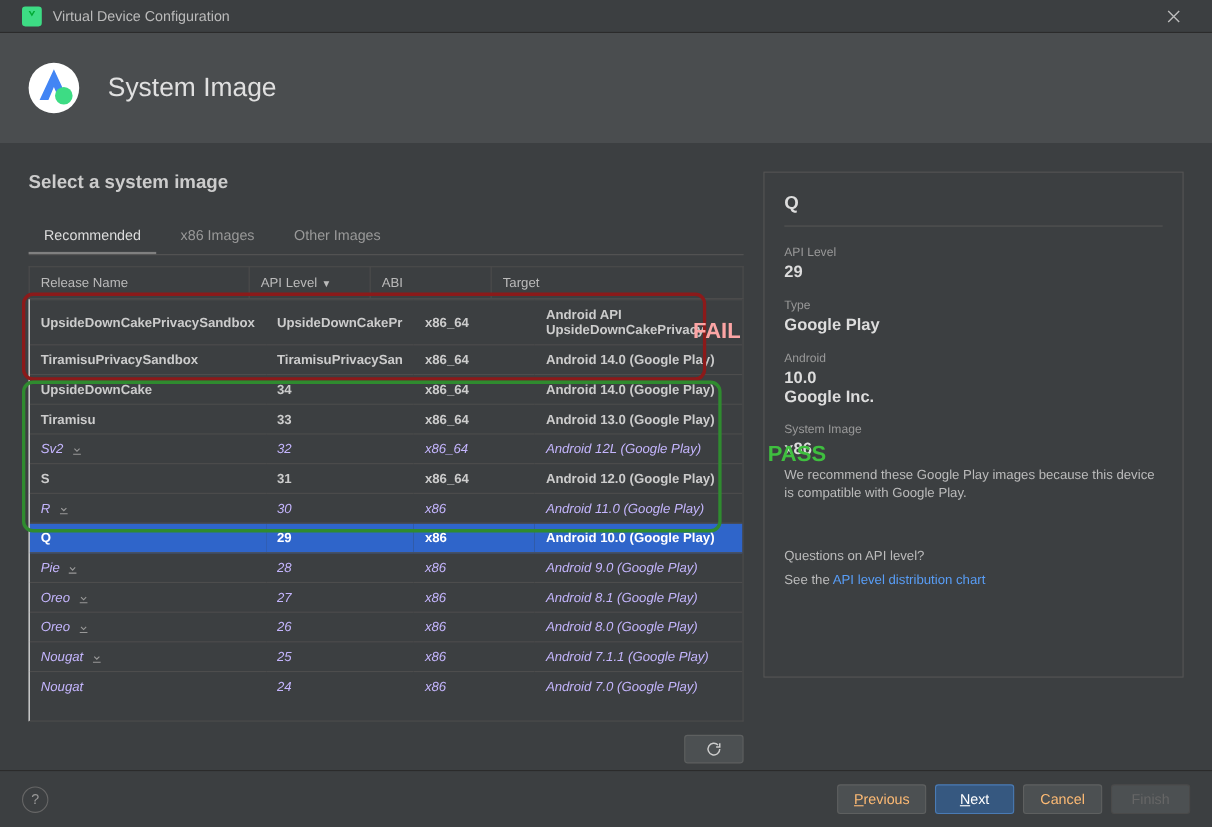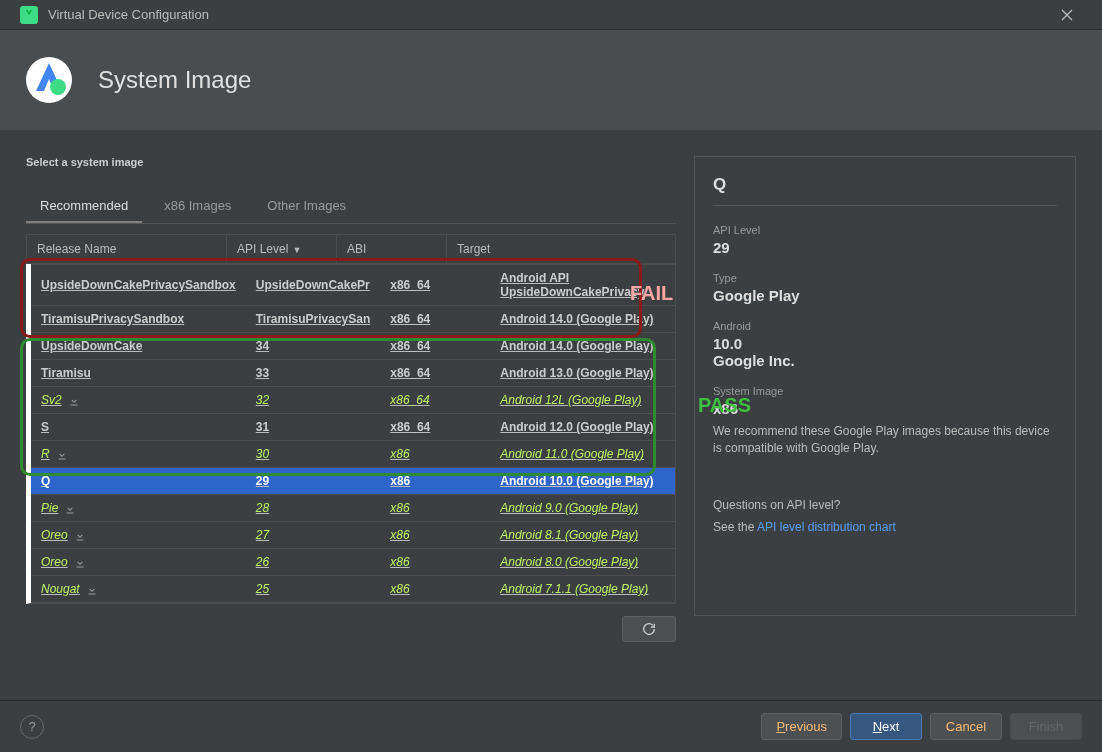--- a/index.html
+++ b/index.html
@@ -48,21 +48,21 @@
   position: relative;
 }
 .header h1 { color: #e0e0e0; font-size: 24px; font-weight: 400; }
 .main {
   padding: 26px 26px 0 26px;
   display: flex;
   height: 570px;
 }
 .left { flex: 0 0 650px; }
 .right { flex: 1; margin-left: 18px; }
-.section-title { color: #cccccc; font-size: 11px; font-weight: bold; }
+.section-title { color: #cccccc; font-size: 17px; font-weight: bold; }
 .tabs { display: flex; border-bottom: 1px solid #555; margin-top: 22px; }
 .tab {
   padding: 8px 14px;
   color: #999;
   cursor: pointer;
   border-bottom: 2px solid transparent;
   margin-right: 8px;
 }
 .tab.active {
   color: #dddddd;
@@ -80,21 +80,21 @@
   font-size: 12px;
 }
 .tbl th .sort-arr { font-size: 9px; margin-left: 4px; }
 .tbl td {
   padding: 6px 10px;
   border-top: 1px solid #4d4d4d;
   color: #cccccc;
   font-size: 12px;
 }
 .tbl tr.bold td { font-weight: bold; }
-.tbl tr.dim td { color: #bef264; font-style: italic; }
+.tbl tr.dim td { color: #c4b5fd; font-style: italic; }
 .tbl tr.sel td { background: #2f65ca; color: #ffffff; }
 .dl-icn {
   display: inline-block;
   width: 12px; height: 12px;
   margin-left: 6px;
   vertical-align: middle;
 }
 .dl-icn svg { width: 12px; height: 12px; }
 .overlay-box {
   position: absolute;
@@ -105,26 +105,25 @@
 .overlay-fail { border-color: #8b1a1a; top: 24px; left: -6px; width: 622px; height: 80px; }
 .overlay-pass { border-color: #2f8b2f; top: 104px; left: -6px; width: 636px; height: 138px; }
 .overlay-label {
   position: absolute;
   font-size: 20px;
   font-weight: bold;
 }
 .overlay-label.fail { color: #fca5a5; left: 604px; top: 48px; text-align: center; }
 .overlay-label.pass { color: #3fbf3f; left: 672px; top: 160px; }
 .scroll-area {
-  height: 340px;
+  height: 384px;
   overflow: hidden;
-  border-left: 5px solid #ffffff;
+  border-left: 1px solid #ffffff;
   border-right: 1px solid #4d4d4d;
   border-bottom: 1px solid #4d4d4d;
-  text-decoration: underline;
 }
 .refresh-bar { display: flex; justify-content: flex-end; margin-top: 12px; }
 .refresh-btn {
   width: 54px; height: 26px;
   background: #4c5052;
   border: 1px solid #5e6060;
   display: flex; align-items: center; justify-content: center;
   cursor: pointer;
   border-radius: 3px;
 }

